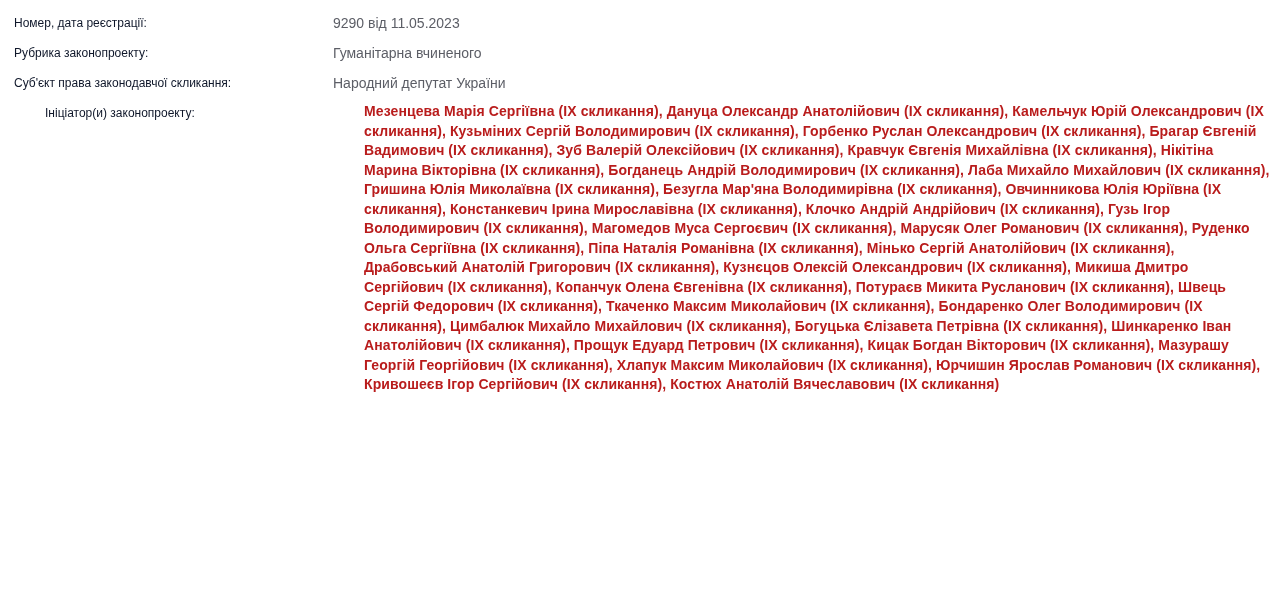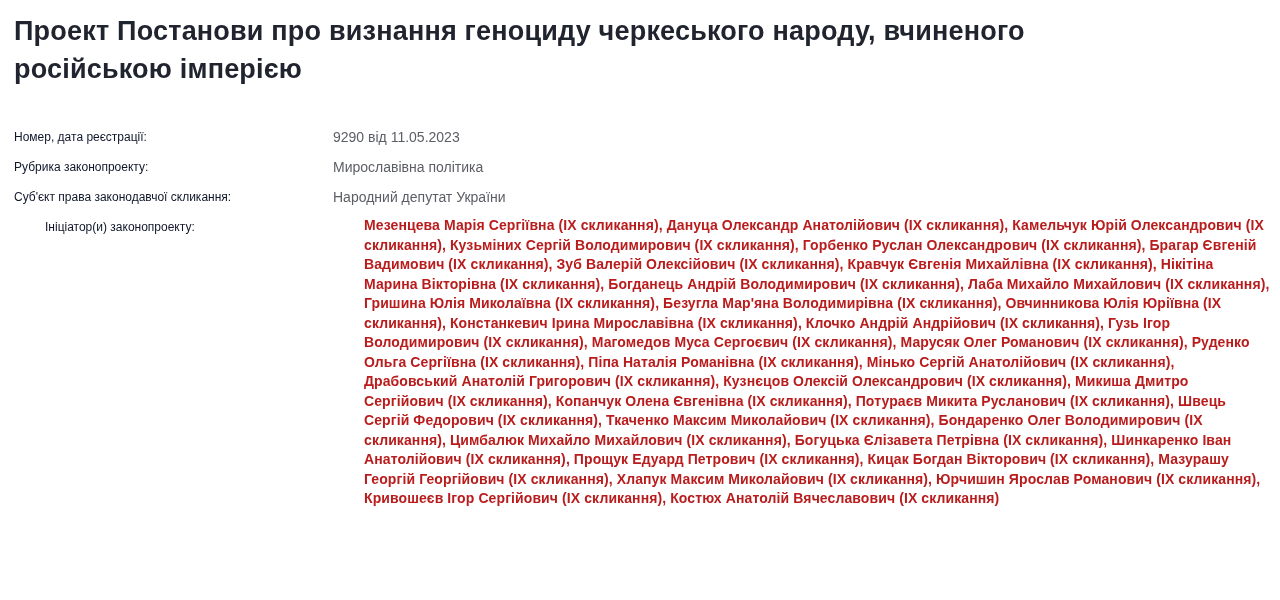--- a/index.html
+++ b/index.html
@@ -54,33 +54,32 @@
     line-height: 19.5px;
     color: #b91c1c;
     letter-spacing: 0.1px;
   }
 </style>
 </head>
 <body>
 
 <div class="page">
 
-  <h1 class="page-title">Проект Постанови про визнання геноциду черкеського народу, вчиненого російською імперією</h1>
 
   <div class="fields">
 
     <div class="field-row">
       <div class="field-label">Номер, дата реєстрації:</div>
       <div class="field-value">9290 від 11.05.2023</div>
     </div>
 
 
     <div class="field-row">
       <div class="field-label">Рубрика законопроекту:</div>
-      <div class="field-value">Мирославівна політика</div>
+      <div class="field-value">Гуманітарна вчиненого</div>
     </div>
 
     <div class="field-row">
       <div class="field-label">Суб'єкт права законодавчої скликання:</div>
       <div class="field-value">Народний депутат України</div>
     </div>
 
     <div class="field-row initiators">
       <div class="field-label">Ініціатор(и) законопроекту:</div>
       <div class="field-value names">Мезенцева Марія Сергіївна (IX скликання), Дануца Олександр Анатолійович (IX скликання), Камельчук Юрій Олександрович (IX скликання), Кузьміних Сергій Володимирович (IX скликання), Горбенко Руслан Олександрович (IX скликання), Брагар Євгеній Вадимович (IX скликання), Зуб Валерій Олексійович (IX скликання), Кравчук Євгенія Михайлівна (IX скликання), Нікітіна Марина Вікторівна (IX скликання), Богданець Андрій Володимирович (IX скликання), Лаба Михайло Михайлович (IX скликання), Гришина Юлія Миколаївна (IX скликання), Безугла Мар'яна Володимирівна (IX скликання), Овчинникова Юлія Юріївна (IX скликання), Констанкевич Ірина Мирославівна (IX скликання), Клочко Андрій Андрійович (IX скликання), Гузь Ігор Володимирович (IX скликання), Магомедов Муса Сергоєвич (IX скликання), Марусяк Олег Романович (IX скликання), Руденко Ольга Сергіївна (IX скликання), Піпа Наталія Романівна (IX скликання), Мінько Сергій Анатолійович (IX скликання), Драбовський Анатолій Григорович (IX скликання), Кузнєцов Олексій Олександрович (IX скликання), Микиша Дмитро Сергійович (IX скликання), Копанчук Олена Євгенівна (IX скликання), Потураєв Микита Русланович (IX скликання), Швець Сергій Федорович (IX скликання), Ткаченко Максим Миколайович (IX скликання), Бондаренко Олег Володимирович (IX скликання), Цимбалюк Михайло Михайлович (IX скликання), Богуцька Єлізавета Петрівна (IX скликання), Шинкаренко Іван Анатолійович (IX скликання), Прощук Едуард Петрович (IX скликання), Кицак Богдан Вікторович (IX скликання), Мазурашу Георгій Георгійович (IX скликання), Хлапук Максим Миколайович (IX скликання), Юрчишин Ярослав Романович (IX скликання), Кривошеєв Ігор Сергійович (IX скликання), Костюх Анатолій Вячеславович (IX скликання)</div>

